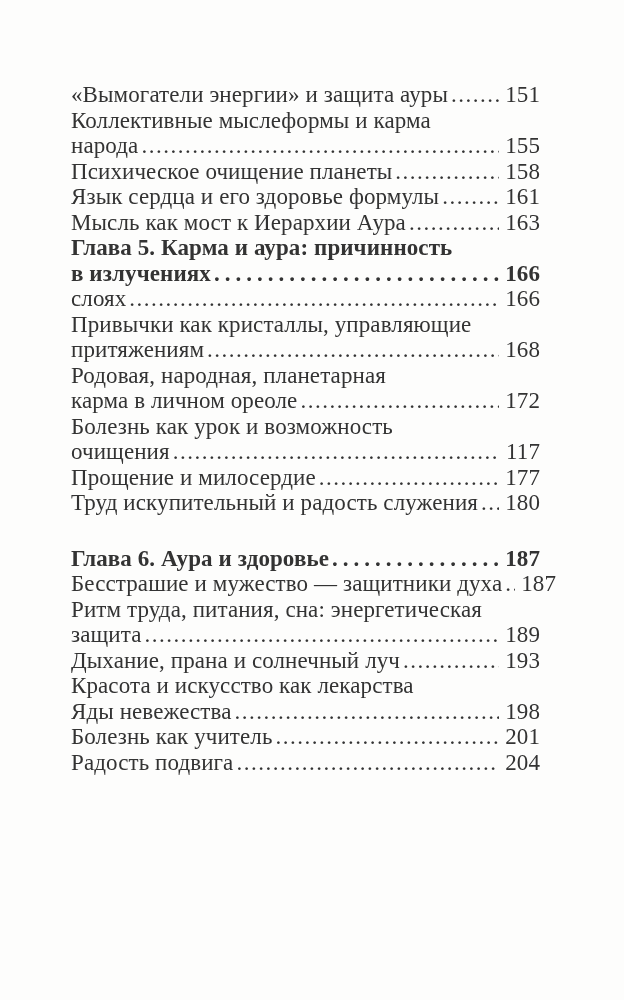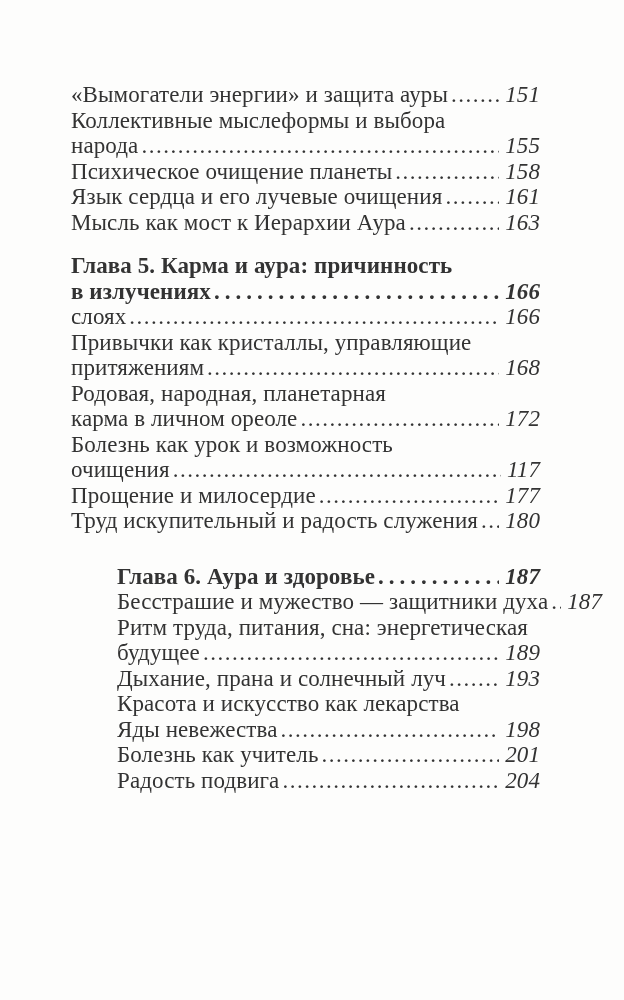--- a/index.html
+++ b/index.html
@@ -17,22 +17,22 @@
     width: 624px;
     height: 1000px;
     background: #fdfdfc;
   }
   .toc {
     position: absolute;
     left: 71px;
     top: 82px;
     width: 469px;
   }
-  .toc-section + .toc-section { margin-top: 18px; }
-  .toc-section:nth-child(3) { margin-top: 30px; margin-left: 46px; }
+  .toc-section + .toc-section { margin-top: 0; }
+  .toc-section:nth-child(3) { margin-top: 30px; }
   .toc-entry {
     font-size: 23px;
     line-height: 25.5px;
     letter-spacing: 0.1px;
   }
   .toc-entry.bold { font-weight: bold; }
   .entry-line { white-space: nowrap; }
   .entry-row {
     display: flex;
     align-items: flex-start;
@@ -52,54 +52,53 @@
   }
   .dots::after {
     content: "......................................................................................................................................";
     letter-spacing: 1.5px;
   }
   .toc-entry.bold .dots::after { letter-spacing: 5px; }
   .page-num {
     flex: 0 0 auto;
     margin-left: 6px;
     white-space: nowrap;
-    font-style: italic;
   }
 </style>
 </head>
 <body>
 
 <div class="book-page">
   <div class="toc" id="toc-root">
       <div class="toc-section">
         <div class="toc-entry">
           <div class="entry-row">
             <span class="entry-text">«Вымогатели энергии» и защита ауры</span>
             <span class="dots"></span>
             <span class="page-num">151</span>
           </div>
         </div>
         <div class="toc-entry">
-          <div class="entry-line">Коллективные мыслеформы и выбора</div>
+          <div class="entry-line">Коллективные мыслеформы и карма</div>
           <div class="entry-row">
             <span class="entry-text">народа</span>
             <span class="dots"></span>
             <span class="page-num">155</span>
           </div>
         </div>
         <div class="toc-entry">
           <div class="entry-row">
             <span class="entry-text">Психическое очищение планеты</span>
             <span class="dots"></span>
             <span class="page-num">158</span>
           </div>
         </div>
         <div class="toc-entry">
           <div class="entry-row">
-            <span class="entry-text">Язык сердца и его лучевые очищения</span>
+            <span class="entry-text">Язык сердца и его здоровье формулы</span>
             <span class="dots"></span>
             <span class="page-num">161</span>
           </div>
         </div>
         <div class="toc-entry">
           <div class="entry-row">
             <span class="entry-text">Мысль как мост к Иерархии Аура</span>
             <span class="dots"></span>
             <span class="page-num">163</span>
           </div>
@@ -171,21 +170,21 @@
         <div class="toc-entry">
           <div class="entry-row">
             <span class="entry-text">Бесстрашие и мужество — защитники духа</span>
             <span class="dots"></span>
             <span class="page-num">187</span>
           </div>
         </div>
         <div class="toc-entry">
           <div class="entry-line">Ритм труда, питания, сна: энергетическая</div>
           <div class="entry-row">
-            <span class="entry-text">будущее</span>
+            <span class="entry-text">защита</span>
             <span class="dots"></span>
             <span class="page-num">189</span>
           </div>
         </div>
         <div class="toc-entry">
           <div class="entry-row">
             <span class="entry-text">Дыхание, прана и солнечный луч</span>
             <span class="dots"></span>
             <span class="page-num">193</span>
           </div>

